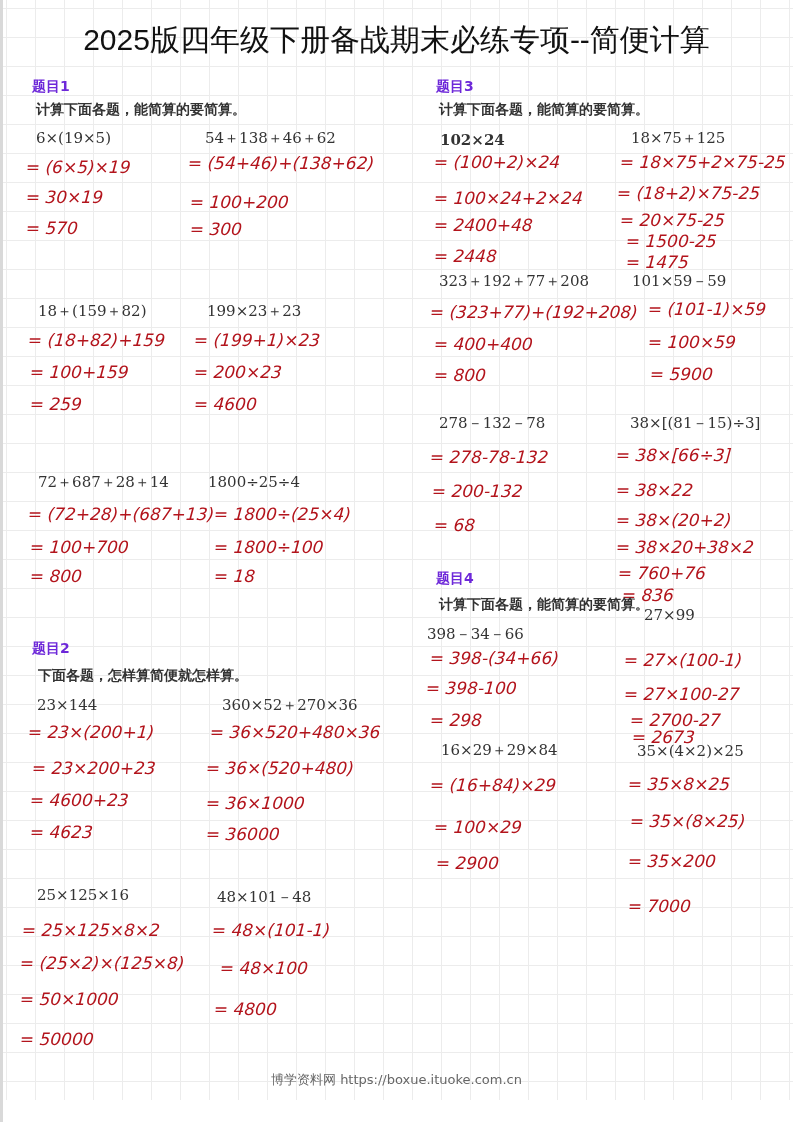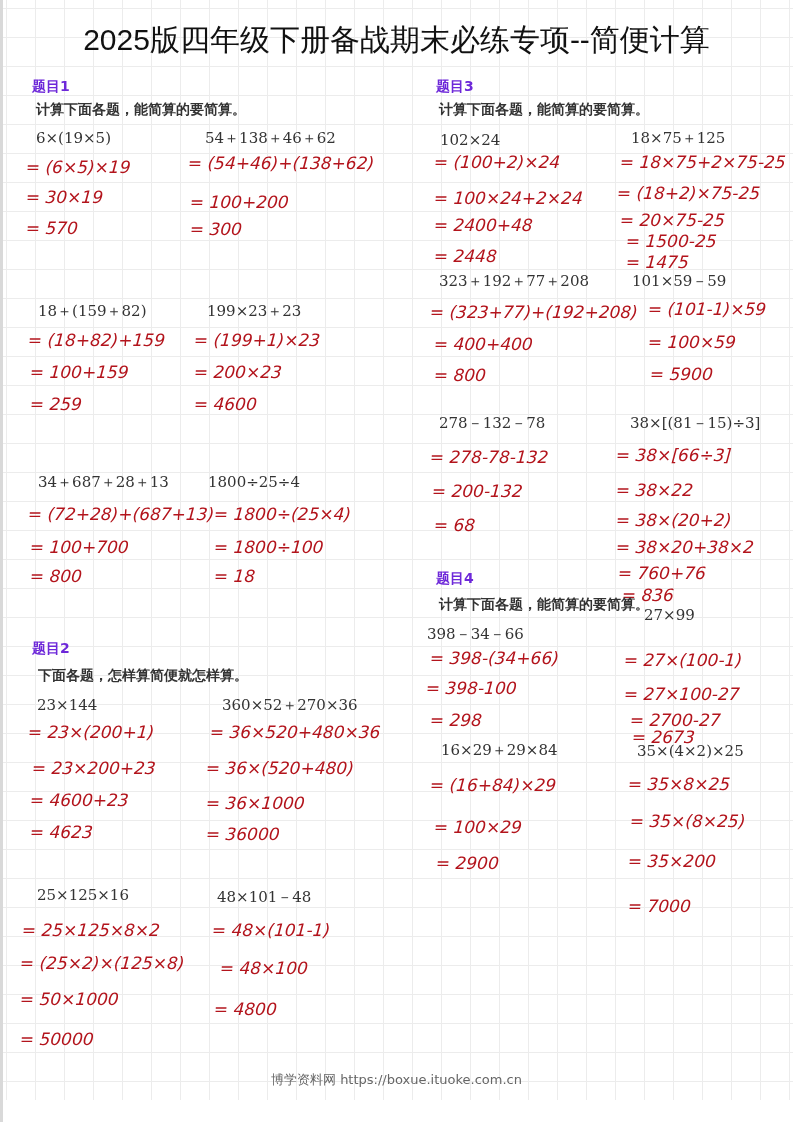--- a/index.html
+++ b/index.html
@@ -77,21 +77,21 @@
     <div class="step" style="left:30px; top:394px;">= 259</div>
   </div>
   <div>
     <div class="problem" style="left:207px; top:302px;">199×23＋23</div>
     <div class="step" style="left:194px; top:330px;">= (199+1)×23</div>
     <div class="step" style="left:194px; top:362px;">= 200×23</div>
     <div class="step" style="left:194px; top:394px;">= 4600</div>
   </div>
 
   <div>
-    <div class="problem" style="left:38px; top:473px;">34＋687＋28＋13</div>
+    <div class="problem" style="left:38px; top:473px;">72＋687＋28＋14</div>
     <div class="step" style="left:28px; top:504px;">= (72+28)+(687+13)</div>
     <div class="step" style="left:30px; top:537px;">= 100+700</div>
     <div class="step" style="left:30px; top:566px;">= 800</div>
   </div>
   <div>
     <div class="problem" style="left:208px; top:473px;">1800÷25÷4</div>
     <div class="step" style="left:214px; top:504px;">= 1800÷(25×4)</div>
     <div class="step" style="left:214px; top:537px;">= 1800÷100</div>
     <div class="step" style="left:214px; top:566px;">= 18</div>
   </div>
@@ -129,21 +129,21 @@
     <div class="step" style="left:220px; top:958px;">= 48×100</div>
     <div class="step" style="left:214px; top:999px;">= 4800</div>
   </div>
 </div>
 
 <div>
   <div class="heading" style="left:436px; top:78px;">题目3</div>
   <div class="instruction" style="left:439px; top:101px;">计算下面各题，能简算的要简算。</div>
 
   <div>
-    <div class="problem" style="left:440px; top:131px;">102×24</div>
+    <div class="problem" style="left:440px; top:131px;font-weight:bold;">102×24</div>
     <div class="step" style="left:434px; top:152px;">= (100+2)×24</div>
     <div class="step" style="left:434px; top:188px;">= 100×24+2×24</div>
     <div class="step" style="left:434px; top:215px;">= 2400+48</div>
     <div class="step" style="left:434px; top:246px;">= 2448</div>
   </div>
   <div>
     <div class="problem" style="left:631px; top:129px;">18×75＋125</div>
     <div class="step" style="left:620px; top:152px;">= 18×75+2×75-25</div>
     <div class="step" style="left:617px; top:183px;">= (18+2)×75-25</div>
     <div class="step" style="left:620px; top:210px;">= 20×75-25</div>

